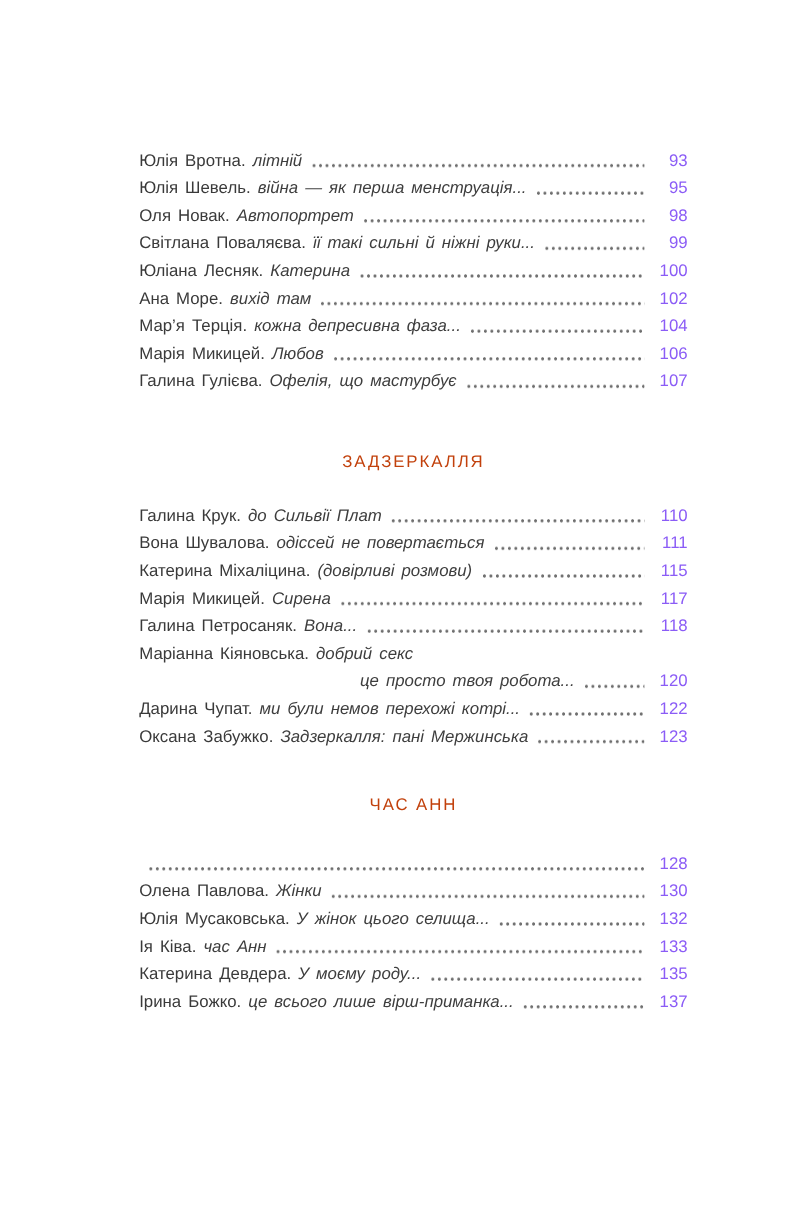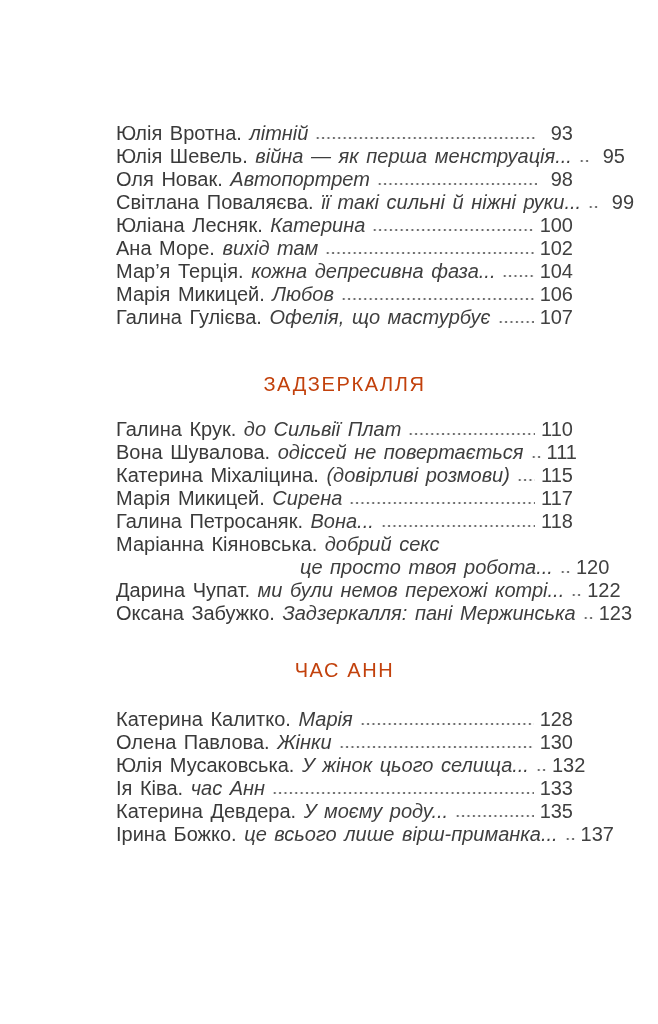--- a/index.html
+++ b/index.html
@@ -17,21 +17,21 @@
     position: relative;
     width: 658px;
     height: 1024px;
     background: #ffffff;
   }
   .toc {
     position: absolute;
     left: 116px;
     top: 122px;
     width: 457px;
-    font-size: 20px;
+    font-size: 14px;
     color: #3a3a3a;
   }
   .section-header {
     text-align: center;
     letter-spacing: 1.6px;
     line-height: 23px;
     color: #c2410c;
   }
   .sec-2 .section-header { margin: 44px 0 22px 0; }
   .sec-3 .section-header { margin: 34px 0 26px 0; }
@@ -51,21 +51,21 @@
     height: 6px;
     margin: 0 6px 4px 7px;
     background-image: radial-gradient(circle, #6e6e6e 1.05px, rgba(0,0,0,0) 1.5px);
     background-size: 5.4px 6px;
     background-repeat: repeat-x;
     background-position: 0 0;
   }
   .pagenum {
     min-width: 30px;
     text-align: right;
-    color: #404040;
+    color: #8b5cf6;
   }
   .row.cont { padding-left: 184px; justify-content: space-between; }
 </style>
 </head>
 <body style="background: rgb(255, 255, 255);">
 
 <div class="page">
   <div class="toc" id="toc-root" style="color: rgb(58, 58, 58);">
       <section class="toc-section sec-1">
         <div class="row">
@@ -156,21 +156,20 @@
         </div>
         <div class="row">
           <span class="entry"><span class="author">Оксана Забужко.</span> <span class="title">Задзеркалля: пані Мержинська</span></span>
           <span class="dots"></span>
           <span class="pagenum">123</span>
         </div>
       </section>
       <section class="toc-section sec-3">
         <div class="section-header">ЧАС АНН</div>
         <div class="row">
-          <span class="entry"><span class="author">Катерина Калитко.</span> <span class="title">Марія</span></span>
           <span class="dots"></span>
           <span class="pagenum">128</span>
         </div>
         <div class="row">
           <span class="entry"><span class="author">Олена Павлова.</span> <span class="title">Жінки</span></span>
           <span class="dots"></span>
           <span class="pagenum">130</span>
         </div>
         <div class="row">
           <span class="entry"><span class="author">Юлія Мусаковська.</span> <span class="title">У жінок цього селища...</span></span>

